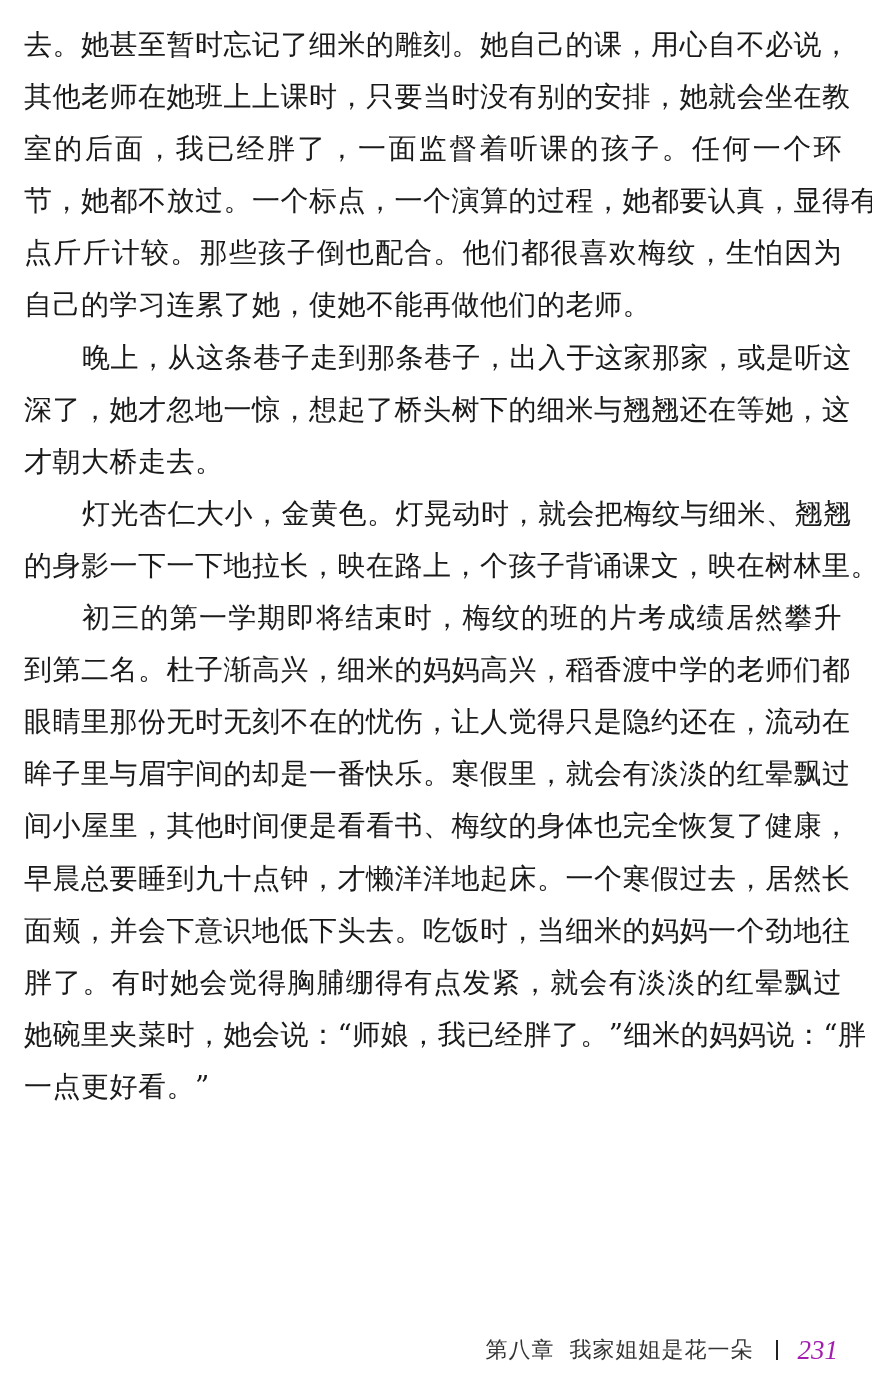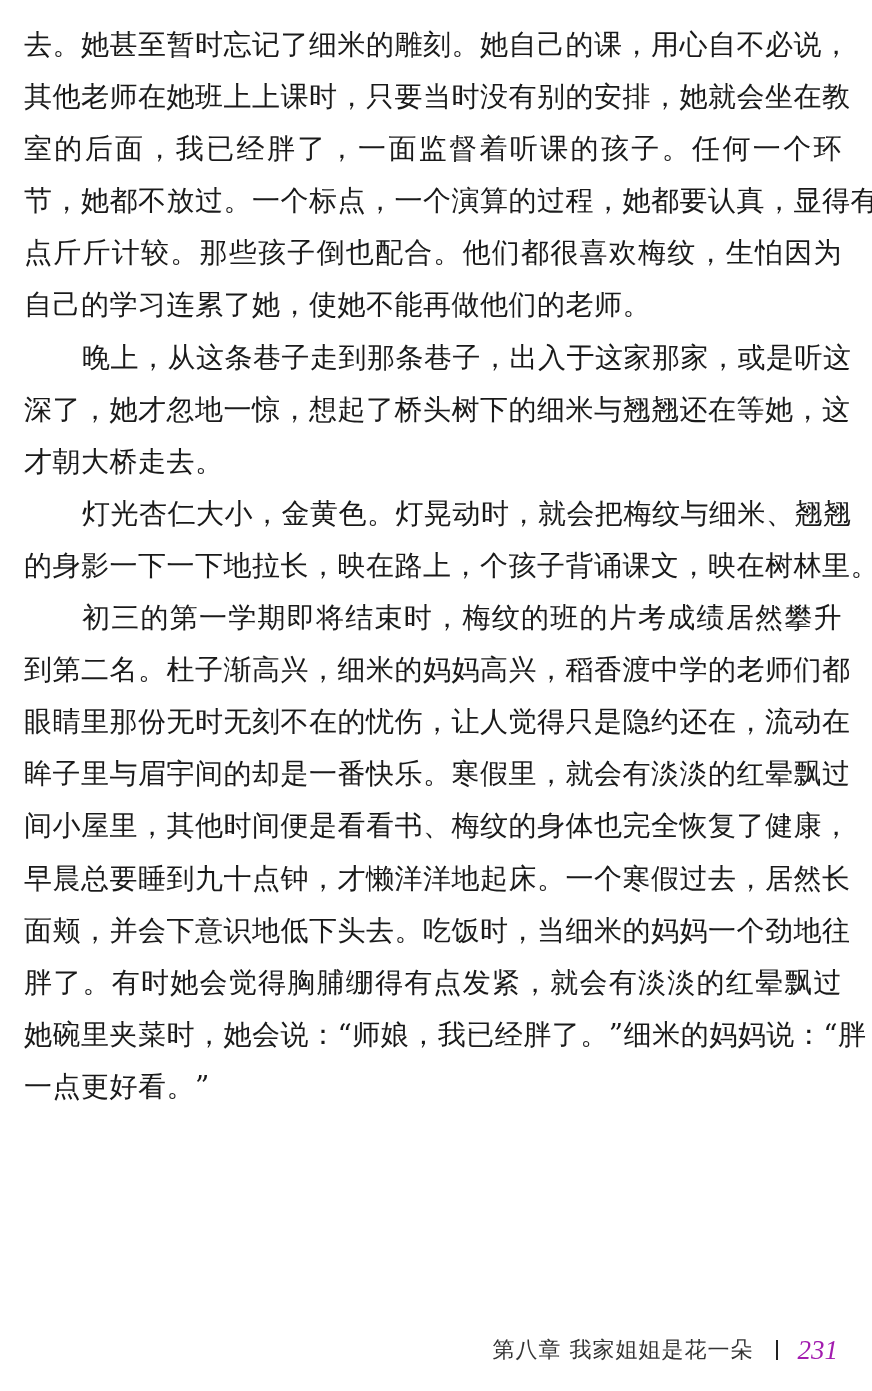--- a/index.html
+++ b/index.html
@@ -16,21 +16,21 @@
     .line.last { text-align-last: left; }
     .indent { padding-left: 58px; font-family: Liberation Serif, serif; }
     .footer {
       position: absolute; top: 1332px; right: 34px; height: 36px;
       display: flex; align-items: center; color: #333333;
     }
     .footer .chapter {
       font-family: "DejaVu Sans", "Liberation Sans", sans-serif;
       font-size: 22px; letter-spacing: 1px;
     }
-    .footer .chapter-title { margin-left: 8px; }
+    .footer .chapter-title { margin-left: 15px; }
     .footer .sep {
       display: inline-block; width: 2px; height: 20px; background: #222;
       margin: 0 20px 0 22px;
     }
     .footer .page-num {
       font-family: "Liberation Serif", "DejaVu Serif", serif;
       font-style: italic; font-size: 27px; color: #a21caf;
     }
   </style>
 </head>

